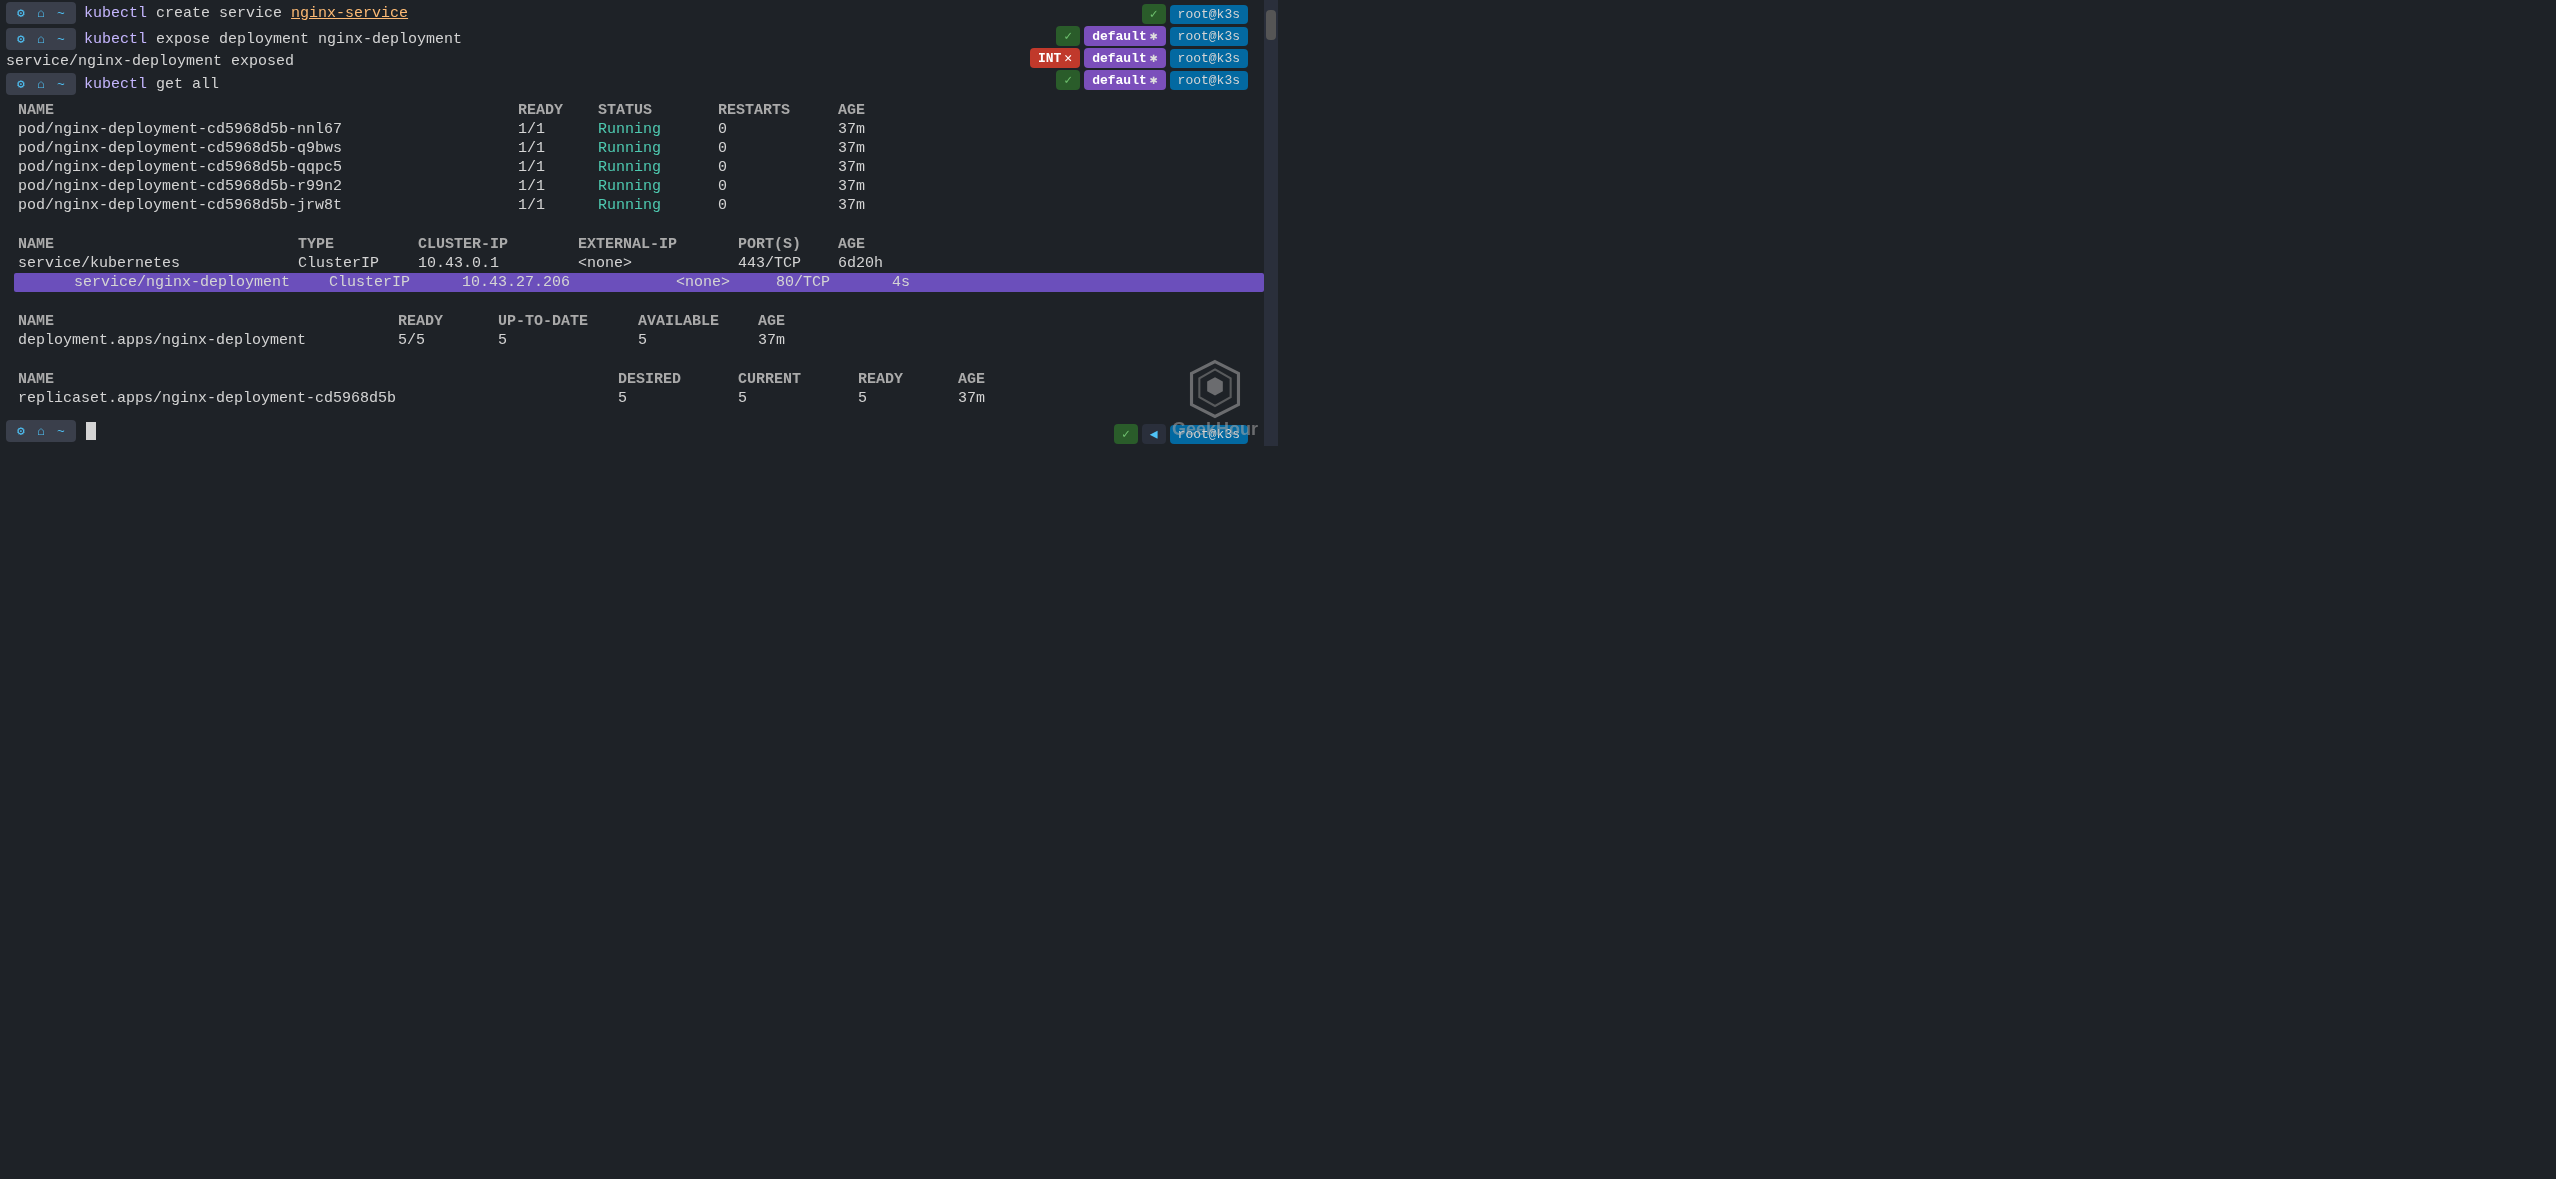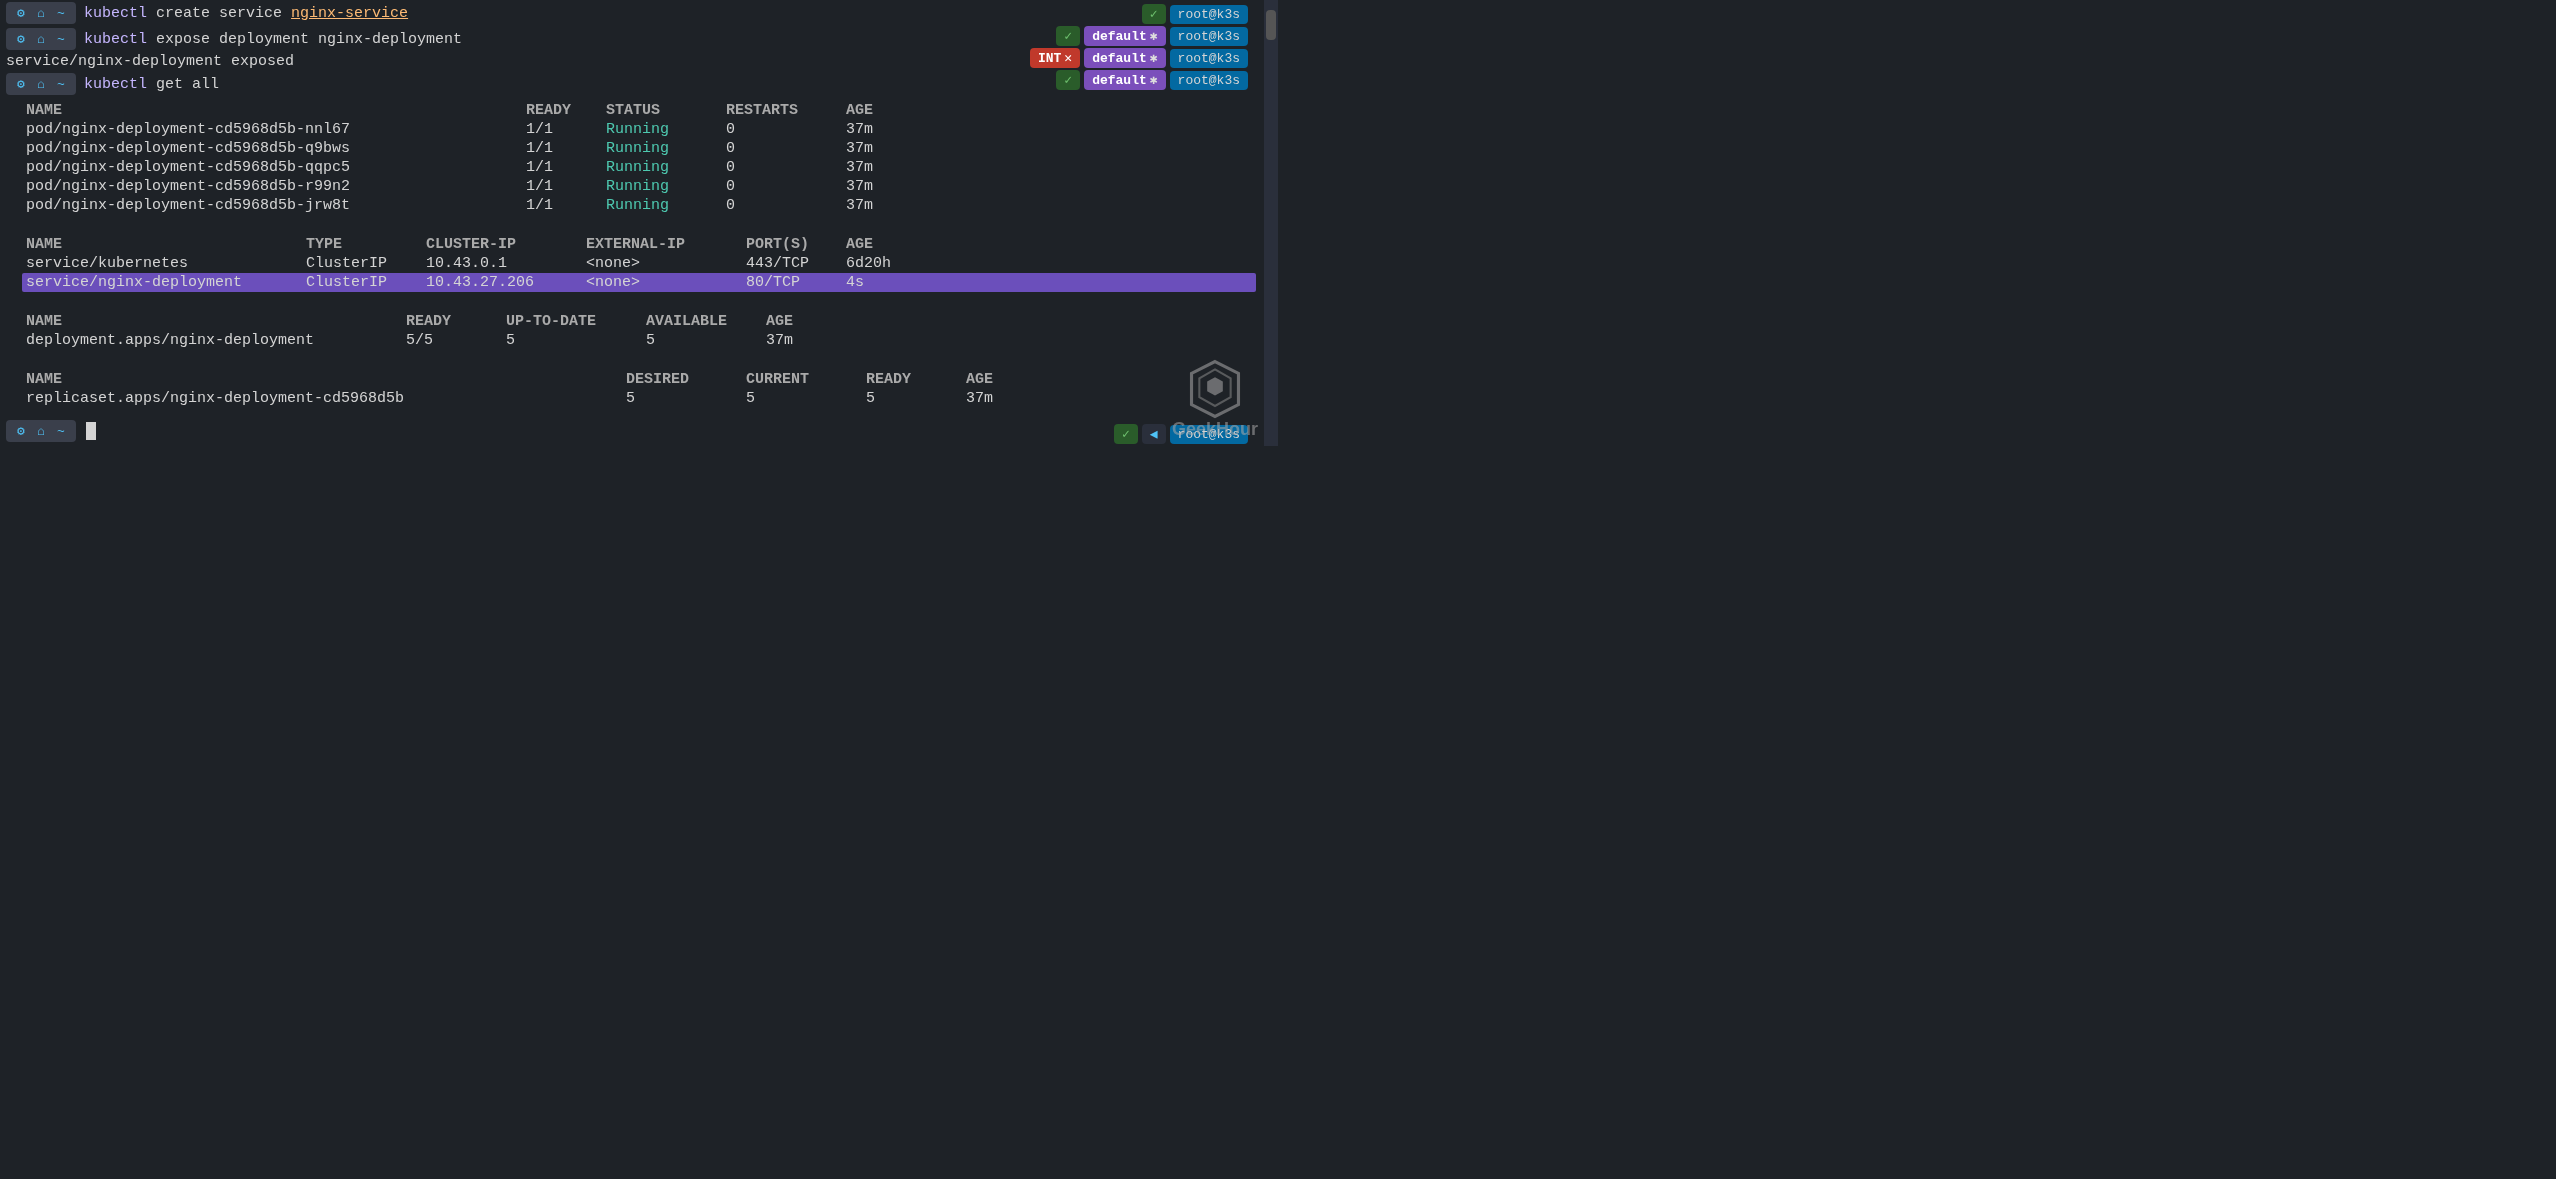--- a/index.html
+++ b/index.html
@@ -64,21 +64,21 @@
       font-size: 15px;
       color: #d4d4d4;
     }
 
     .output-line.exposed {
       color: #d4d4d4;
     }
 
     
     .table-section {
-      padding: 4px 22px;
+      padding: 4px 14px;
     }
 
     .table-row {
       display: grid;
       font-size: 15px;
       padding: 1px 0;
     }
 
     .table-row.pods-header {
       grid-template-columns: 500px 80px 120px 120px 80px;
@@ -97,20 +97,21 @@
       margin-top: 12px;
     }
 
     .table-row.services-row {
       grid-template-columns: 280px 120px 160px 160px 100px 80px;
     }
 
     .table-row.services-row.highlighted {
       background: #6b4fbb;
       border-radius: 2px;
+      text-align: right;
     }
 
     .table-row.deploy-header {
       grid-template-columns: 380px 100px 140px 120px 80px;
       color: #aaaaaa;
       font-weight: bold;
       margin-top: 12px;
     }
 
     .table-row.deploy-row {

